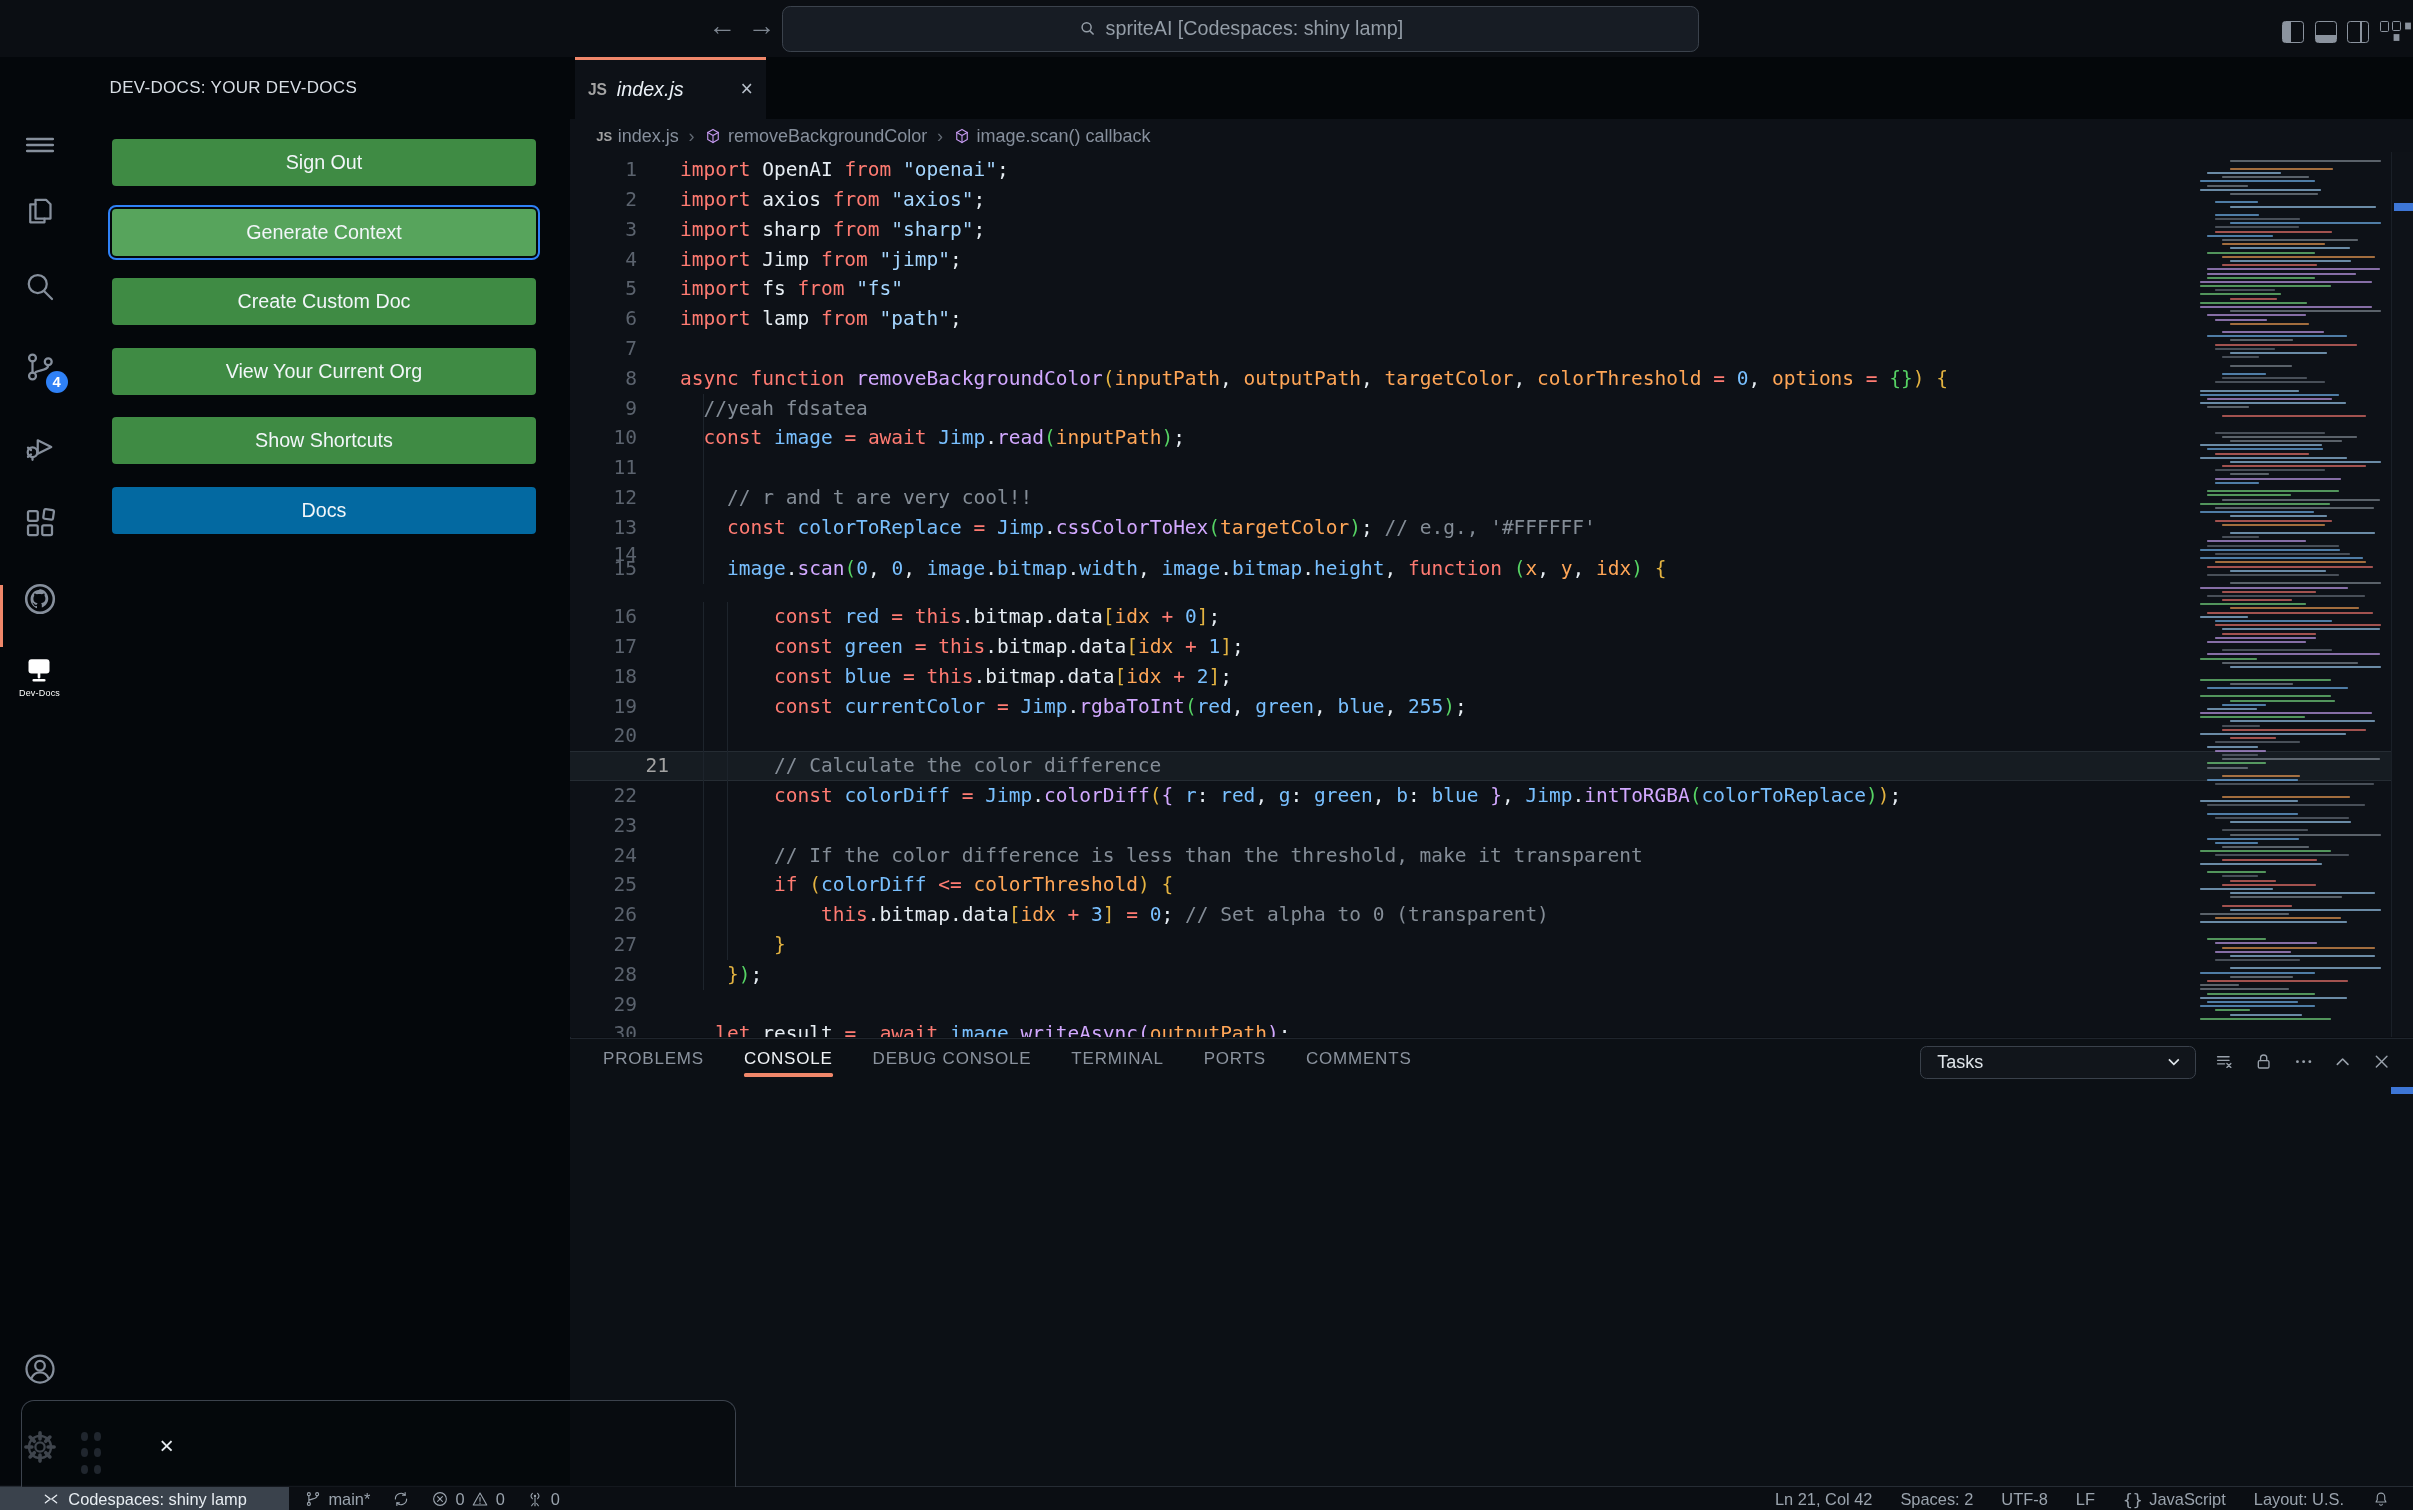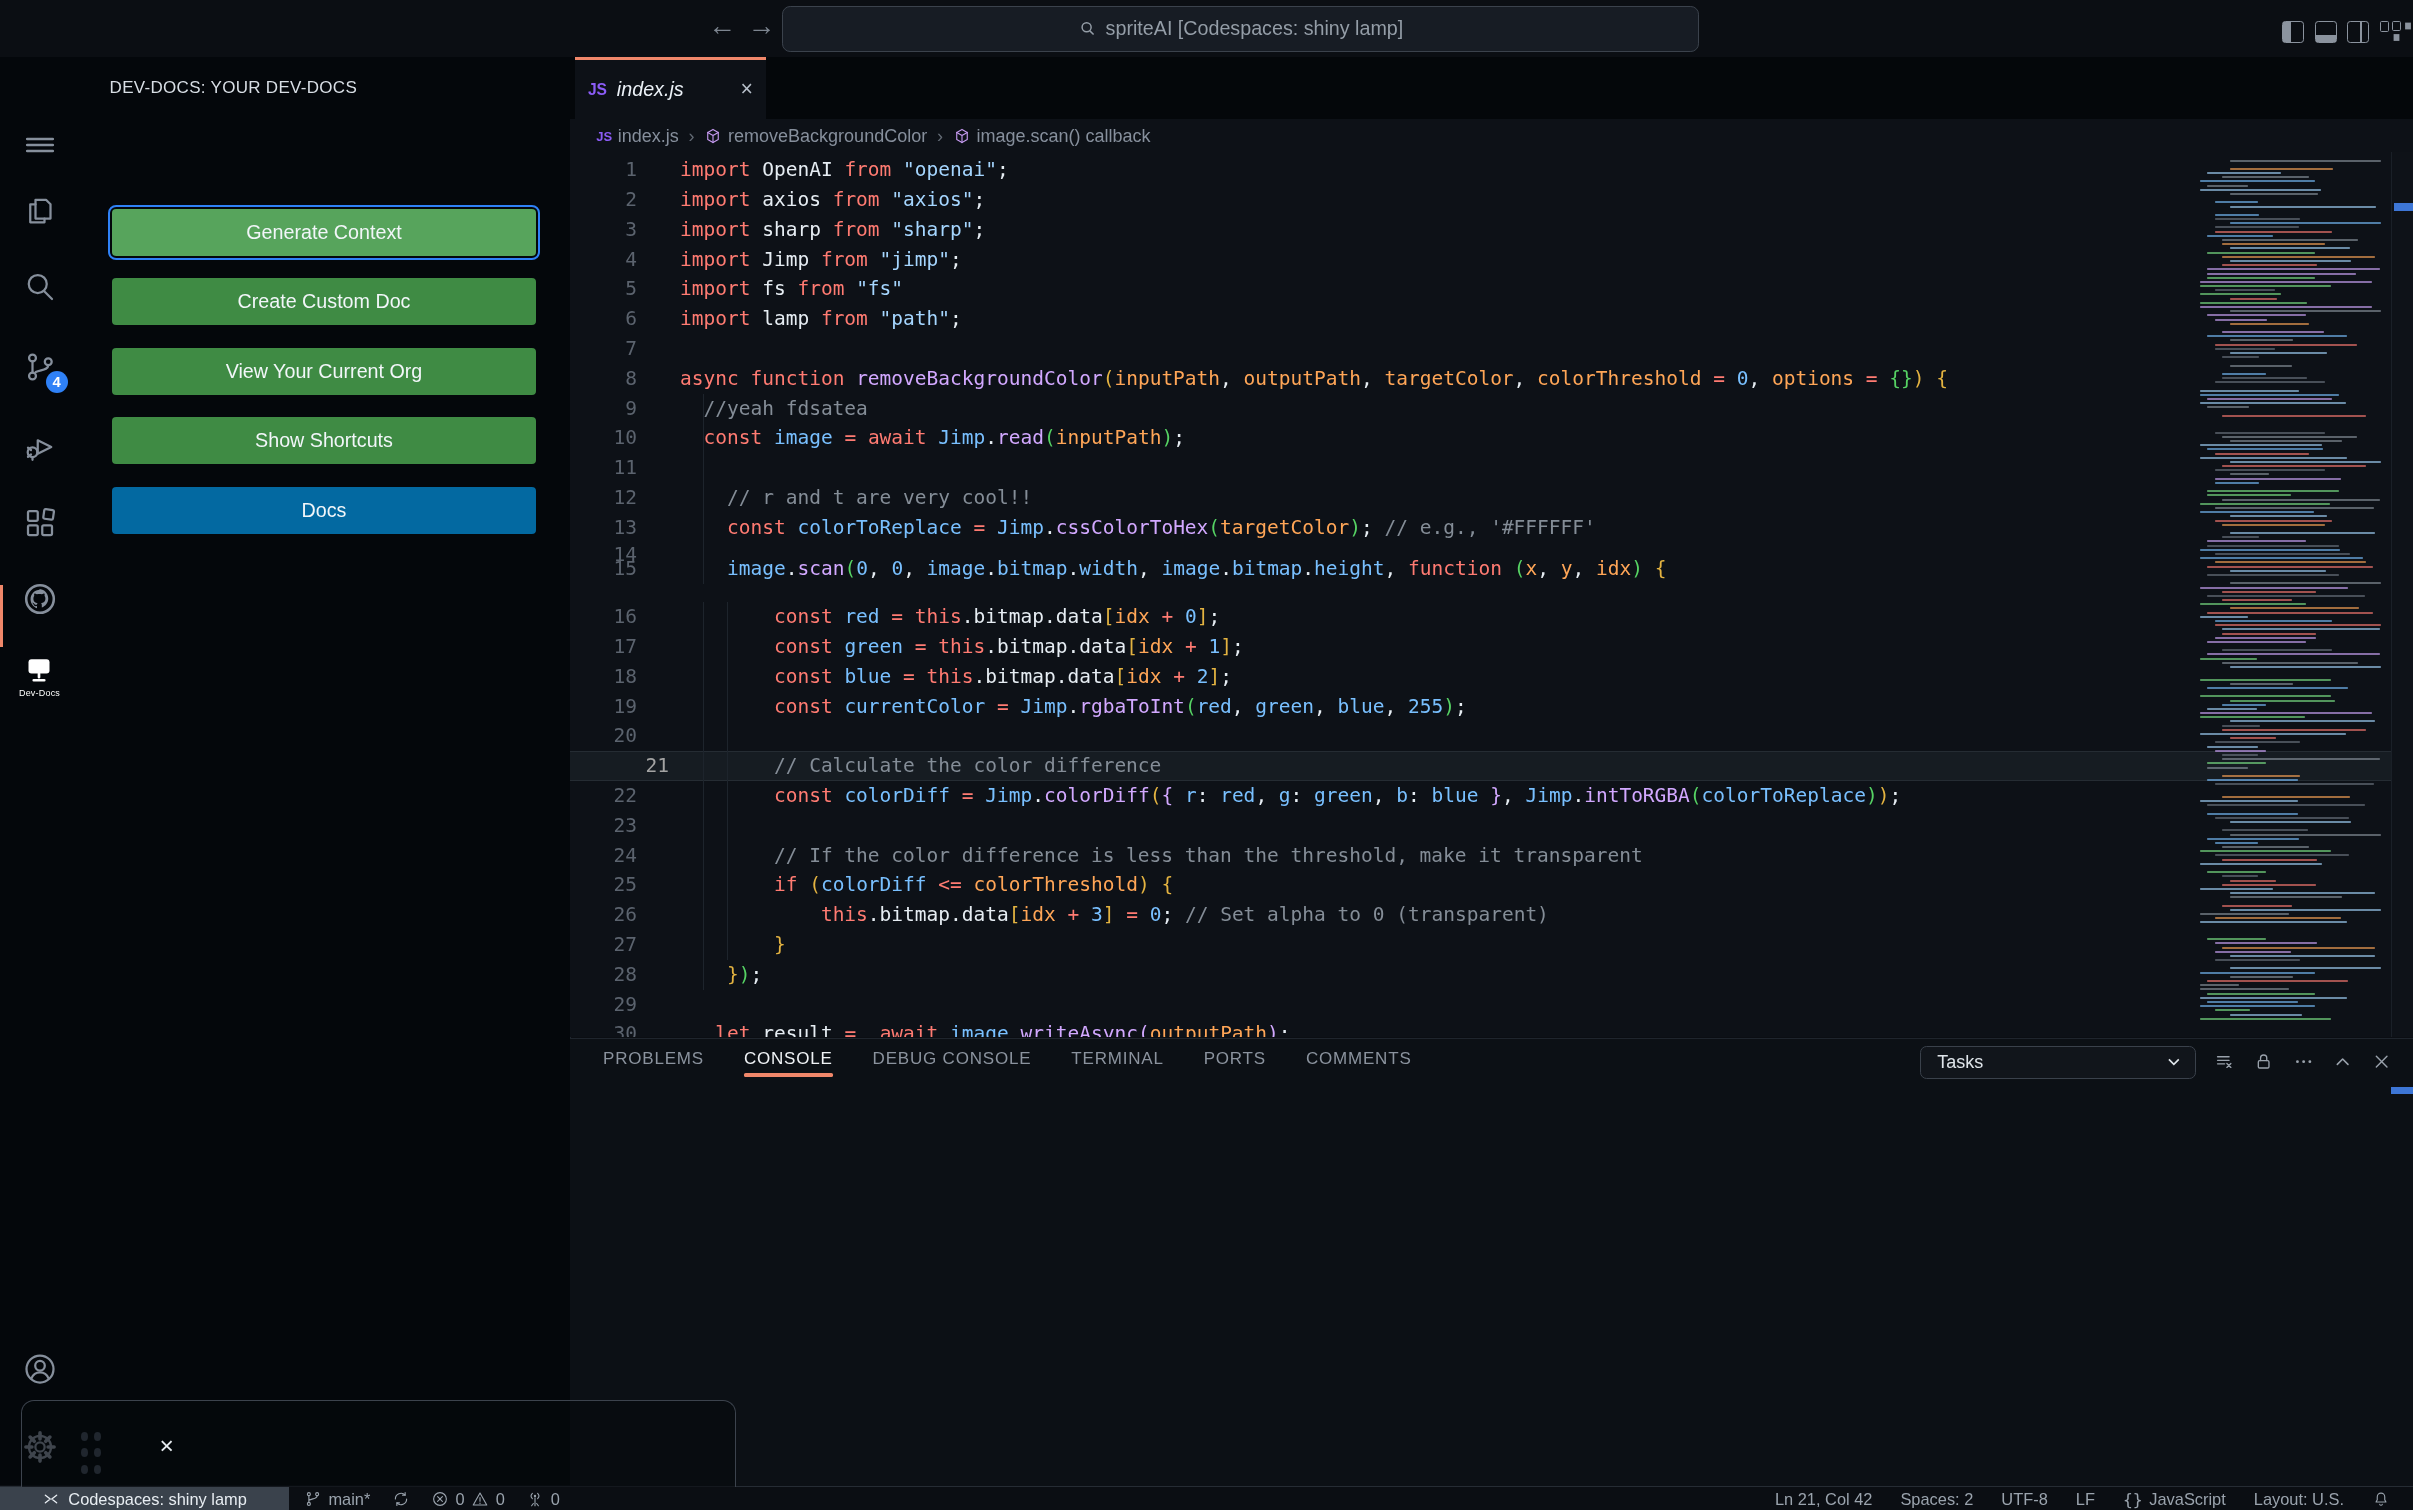--- a/index.html
+++ b/index.html
@@ -34,21 +34,21 @@
   
   #sidebar{position:absolute;left:80px;top:57px;width:490px;height:1428px;background:#04070b;border-right:0.8px solid #20262e;}
   #sidebar-title{position:absolute;left:29.6px;top:21.3px;font-size:17px;letter-spacing:0.3px;color:#d8dee5;}
   .sb-btn{position:absolute;left:32px;width:424px;height:47px;border:none;border-radius:4.1px;
       color:#f2f6f9;font-size:19.7px;font-family:"Liberation Sans",sans-serif;display:flex;align-items:center;justify-content:center;cursor:pointer;}
   
   #editor-group{position:absolute;left:570px;top:57px;width:1844px;height:980px;background:#0d1117;}
   #tabbar{position:absolute;left:0;top:0;width:1844px;height:62px;background:#04070a;}
   #tab-active{position:absolute;left:4.9px;top:0;width:191px;height:62px;background:#0d1117;border-top:3.3px solid #f0876a;
       box-sizing:border-box;display:flex;align-items:center;padding:0 13px;gap:9.9px;}
-  .js-badge{color:#8b5cf6;font-weight:bold;font-size:15.6px;font-style:normal;}
+  .js-badge{color:#a3a3a3;font-weight:bold;font-size:15.6px;font-style:normal;}
   #tab-label{font-style:italic;font-size:19.7px;color:#ecf2f8;flex:1;}
   #tab-close{font-size:21.3px;color:#b6bfc9;cursor:pointer;}
   #breadcrumbs{position:absolute;left:4.9px;top:62px;width:1839px;height:34px;background:#0d1117;display:flex;align-items:center;
       gap:8.2px;padding-left:21.3px;font-size:18px;color:#868f9c;}
   .bc-sep{color:#636b75;font-size:18px;margin:0 1.6px;}
   .bc-item{display:flex;align-items:center;gap:5.7px;}
   .bc-item svg{width:18px;height:18px;color:#c79bf2;}
   
   #code-area{position:absolute;left:0;top:95px;width:1844px;height:885px;overflow:hidden;}
   #cur-line{position:absolute;left:0;width:1821px;height:30px;background:rgba(104,116,130,0.11);
@@ -211,20 +211,21 @@
             <circle cx="12" cy="12" r="3.1"></circle>
             <circle cx="12" cy="12" r="7.4"></circle>
             <path d="M12 2.6v4M12 17.4v4M2.6 12h4M17.4 12h4M5.4 5.4l2.8 2.8M15.8 15.8l2.8 2.8M18.6 5.4l-2.8 2.8M8.2 15.8l-2.8 2.8" stroke-width="2.4"></path>
           </svg>
         </span>
       </div>
     </nav>
 
   <aside id="sidebar">
     <div id="sidebar-title">DEV-DOCS: YOUR DEV-DOCS</div>
+  <button class="sb-btn" style="top: 82px; background: rgb(63, 139, 68);">Sign Out</button>
       <button class="sb-btn" style="top: 152px; background: rgb(87, 164, 92); outline: rgb(47, 129, 247) solid 2.5px; outline-offset: 2.5px;">Generate Context</button>
       <button class="sb-btn" style="top: 221px; background: rgb(63, 139, 68);">Create Custom Doc</button>
       <button class="sb-btn" style="top: 291px; background: rgb(63, 139, 68);">View Your Current Org</button>
       <button class="sb-btn" style="top: 360px; background: rgb(63, 139, 68);">Show Shortcuts</button>
       <button class="sb-btn" style="top: 430px; background: #0369a1;">Docs</button>
     </aside>
 
   <main id="editor-group">
     <div id="tabbar">
       <div id="tab-active">

